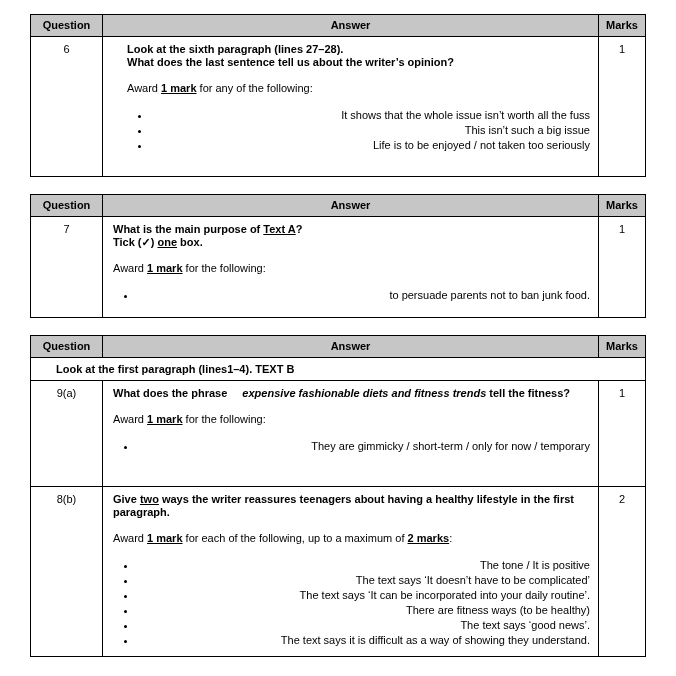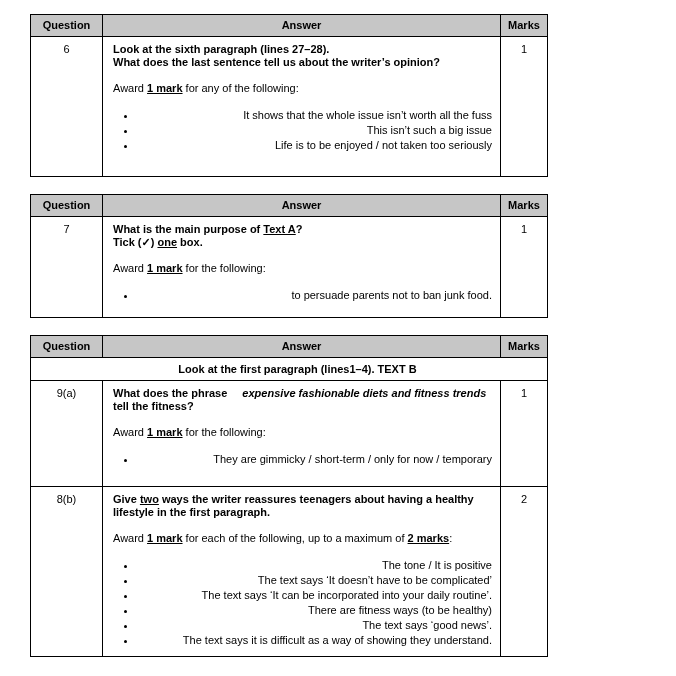--- a/index.html
+++ b/index.html
@@ -7,42 +7,42 @@
   body {
     width: 676px; height: 676px; overflow: hidden;
     background: #ffffff; color: #000;
     font-family: "Liberation Sans", sans-serif;
     font-size: 11px; line-height: 13px;
   }
   .page { padding: 14px 30px 0 30px; }
 
   table.ms {
     border-collapse: collapse; table-layout: fixed;
-    width: 518px; margin: 0 0 17px 0;
+    width: 616px; margin: 0 0 17px 0;
   }
   .ms th, .ms td { border: 1px solid #000; vertical-align: top; }
   .ms th {
     background: var(--header-bg, #c6c6c6);
     font-weight: bold; text-align: center; padding: 4px 2px;
   }
   td.qnum  { text-align: center; padding: 6px 2px; }
   td.marks { text-align: center; padding: 6px 2px; }
   td.ans   { padding: 6px 8px 8px 10px; }
-  td.note  { font-weight: bold; padding: 5px 8px 4px 25px; text-align: center; }
+  td.note  { font-weight: bold; padding: 5px 8px 4px 25px; }
 
   .ans p { margin: 0 0 13px 0; }
   p.qtext { font-weight: bold; }
   .us { text-decoration: underline; }
   .it { font-style: italic; margin-left: 12px; }
   .b  { font-weight: bold; text-decoration: underline; }
 
   ul.bullets { margin: 0; padding-left: 24px; list-style: disc; }
   ul.bullets li { padding-left: 8px; line-height: 14px; margin: 0 0 1px 0; text-align: right; }
 
-  .mh-q6  { min-height: 125px; }
+  .mh-q6  { min-height: 125px; margin-left: 14px; }
   .mh-q7  { min-height: 86px; }
   .mh-q8a { min-height: 91px; }
 </style>
 </head>
 <body>
 
 <div class="page">
 
   <table class="ms">
     <colgroup>

